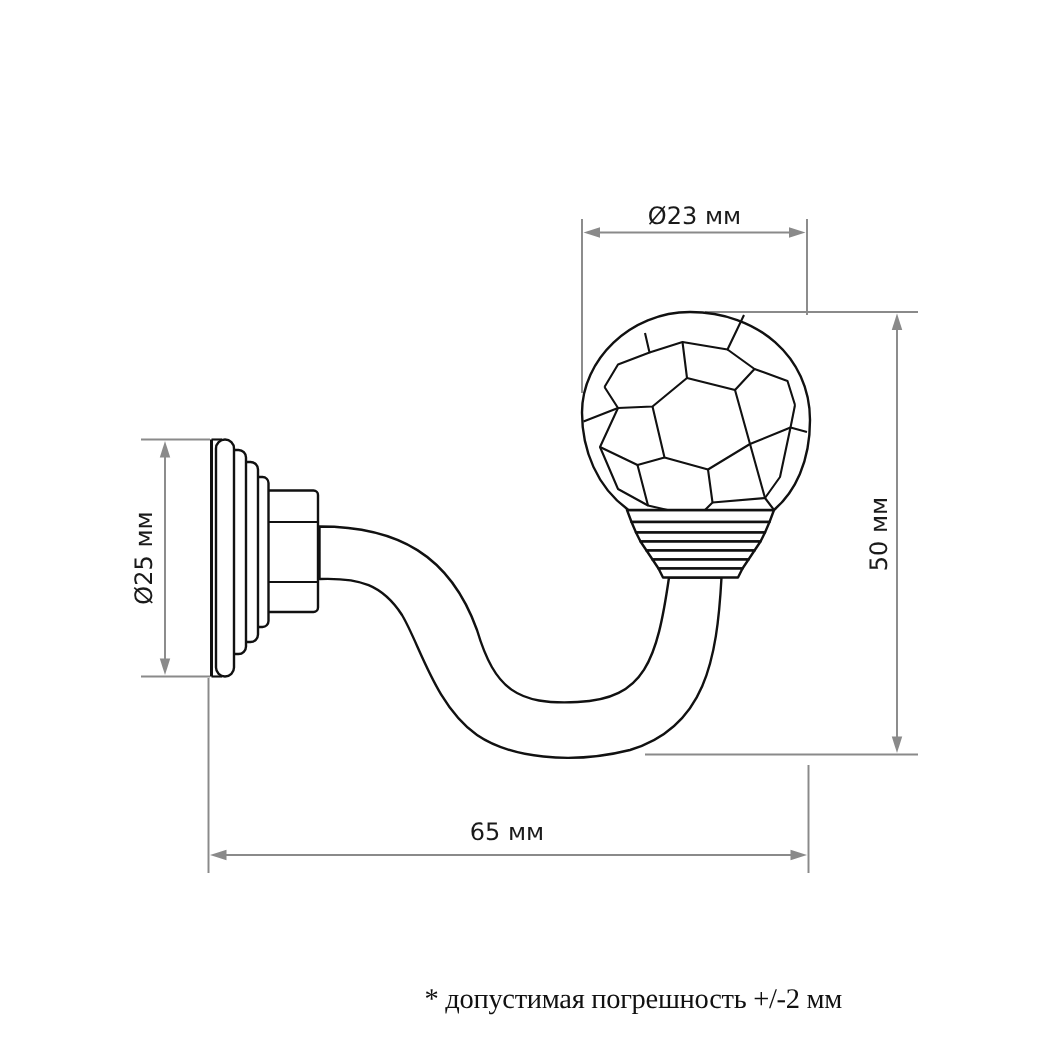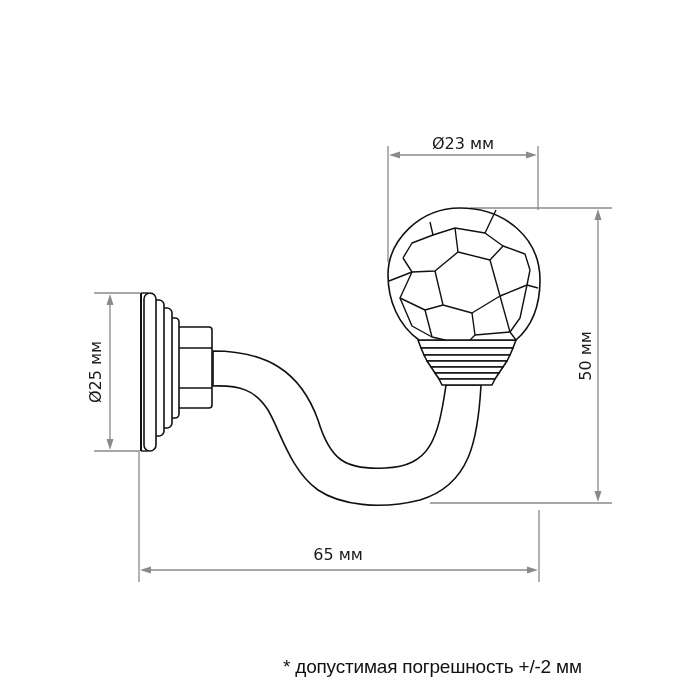--- a/index.html
+++ b/index.html
@@ -1,19 +1,19 @@
 <!DOCTYPE html>
 <html><head>
 <meta charset="utf-8">
 <style>
   html,body{margin:0;padding:0;background:#ffffff;}
   body{width:700px;height:700px;position:relative;overflow:hidden;font-family:"DejaVu Sans",sans-serif;}
   svg{position:absolute;left:0;top:0;}
   .dim-text{font-family:"DejaVu Sans",sans-serif;font-size:16px;fill:#1a1a1a;}
-  .note{position:absolute;left:283px;top:656px;font-size:19px;color:#111;font-family:Liberation Sans, sans-serif;white-space:nowrap;letter-spacing:-0.2px;}
+  .note{position:absolute;left:283px;top:656px;font-size:19px;color:#111;font-family:Liberation Serif, serif;white-space:nowrap;letter-spacing:-0.2px;}
   .dl{stroke:#8a8a8a;stroke-width:1.3;fill:none;}
   .ah{fill:#8a8a8a;}
   .part{stroke:#111;stroke-width:1.6;fill:#fff;stroke-linejoin:round;}
   .pl{stroke:#111;stroke-width:1.4;fill:none;stroke-linejoin:round;}
 </style>
 </head>
 <body>
 
 <svg width="700" height="700" viewBox="0 0 700 700">
 

